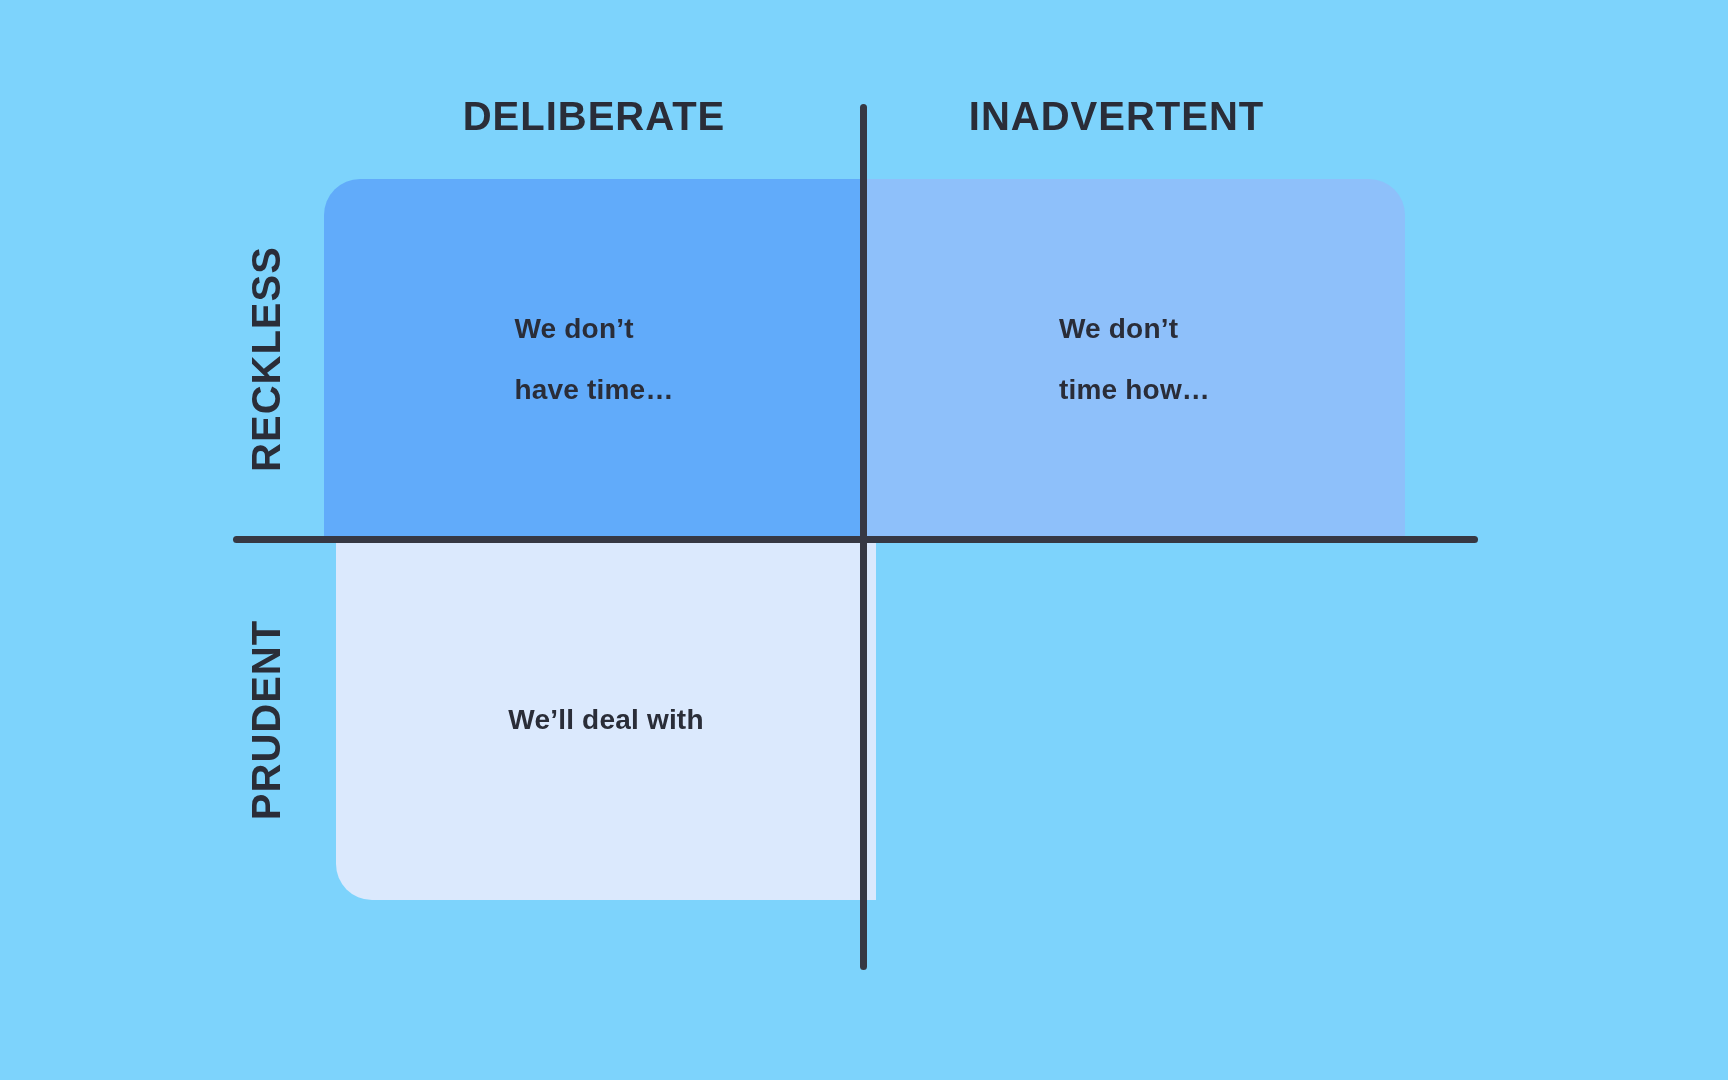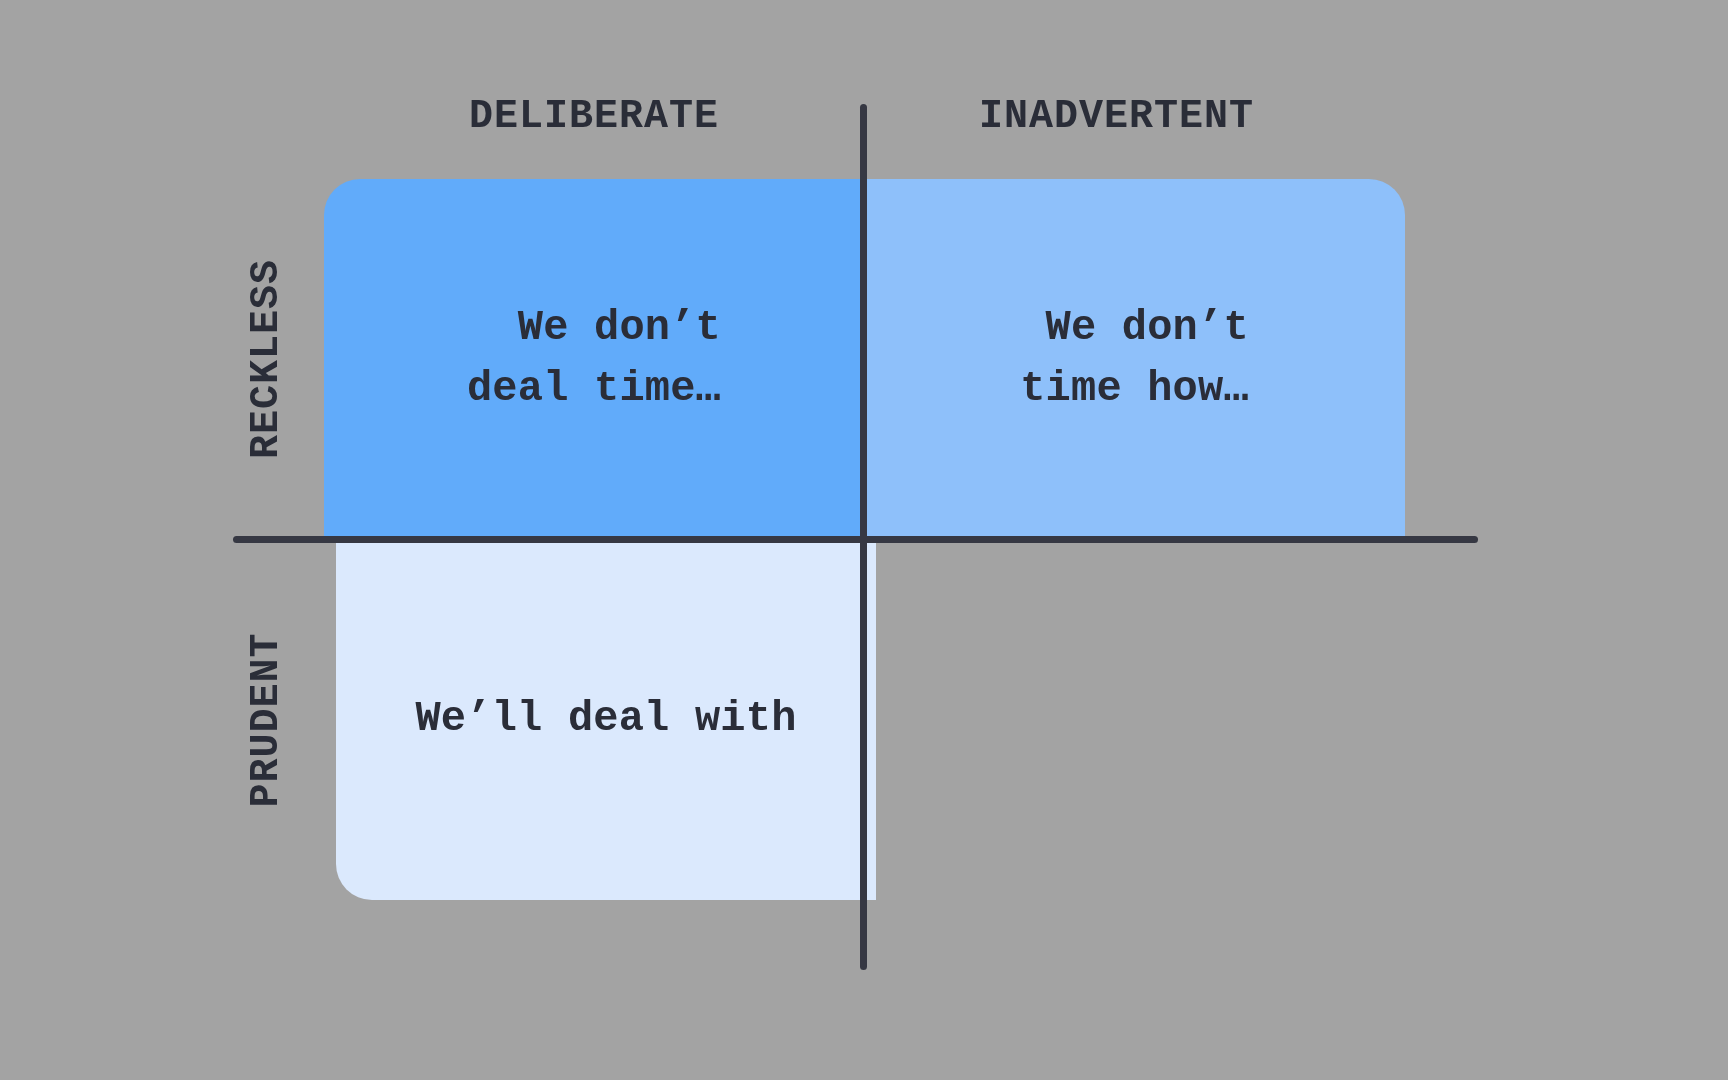--- a/index.html
+++ b/index.html
@@ -4,37 +4,37 @@
 <style>
   html, body {
     margin: 0;
     padding: 0;
     background: #ffffff;
   }
   #canvas {
     position: relative;
     width: 1728px;
     height: 1080px;
-    background: #a3a3a3;
+    background: #7dd3fc;
     overflow: hidden;
-    font-family: Liberation Mono, monospace;
+    font-family: Liberation Sans, sans-serif;
   }
   .quadrant {
     position: absolute;
     display: flex;
     align-items: center;
     justify-content: center;
   }
   .q-tl { left: 324px; top: 179px; width: 540px; height: 360px; border-top-left-radius: 36px; }
   .q-tr { left: 864px; top: 179px; width: 541px; height: 360px; border-top-right-radius: 36px; }
   .q-bl { left: 336px; top: 539px; width: 540px; height: 361px; border-bottom-left-radius: 36px; }
   .q-br { left: 864px; top: 539px; width: 541px; height: 361px; border-bottom-right-radius: 36px; }
   .q-text {
-    text-align: right;
-    font-size: 42px;
+    text-align: left;
+    font-size: 28px;
     font-weight: 700;
     line-height: 61px;
     color: #2A2D38;
     letter-spacing: 0.2px;
   }
   .axis {
     position: absolute;
     background: #363843;
     border-radius: 4px;
   }
@@ -75,21 +75,21 @@
 
   <div class="col-header col-header-left">DELIBERATE</div>
   <div class="col-header col-header-right">INADVERTENT</div>
 
   <div class="row-header row-header-top">RECKLESS</div>
   <div class="row-header row-header-bottom">PRUDENT</div>
 
   <div class="quadrant q-tl" style="background: rgb(97, 171, 250);">
     <div class="q-text">
       <div>We don’t</div>
-      <div>deal time…</div>
+      <div>have time…</div>
     </div>
   </div>
 
   <div class="quadrant q-tr" style="background: rgb(142, 192, 250);">
     <div class="q-text">
       <div>We don’t</div>
       <div>time how…</div>
     </div>
   </div>
 

